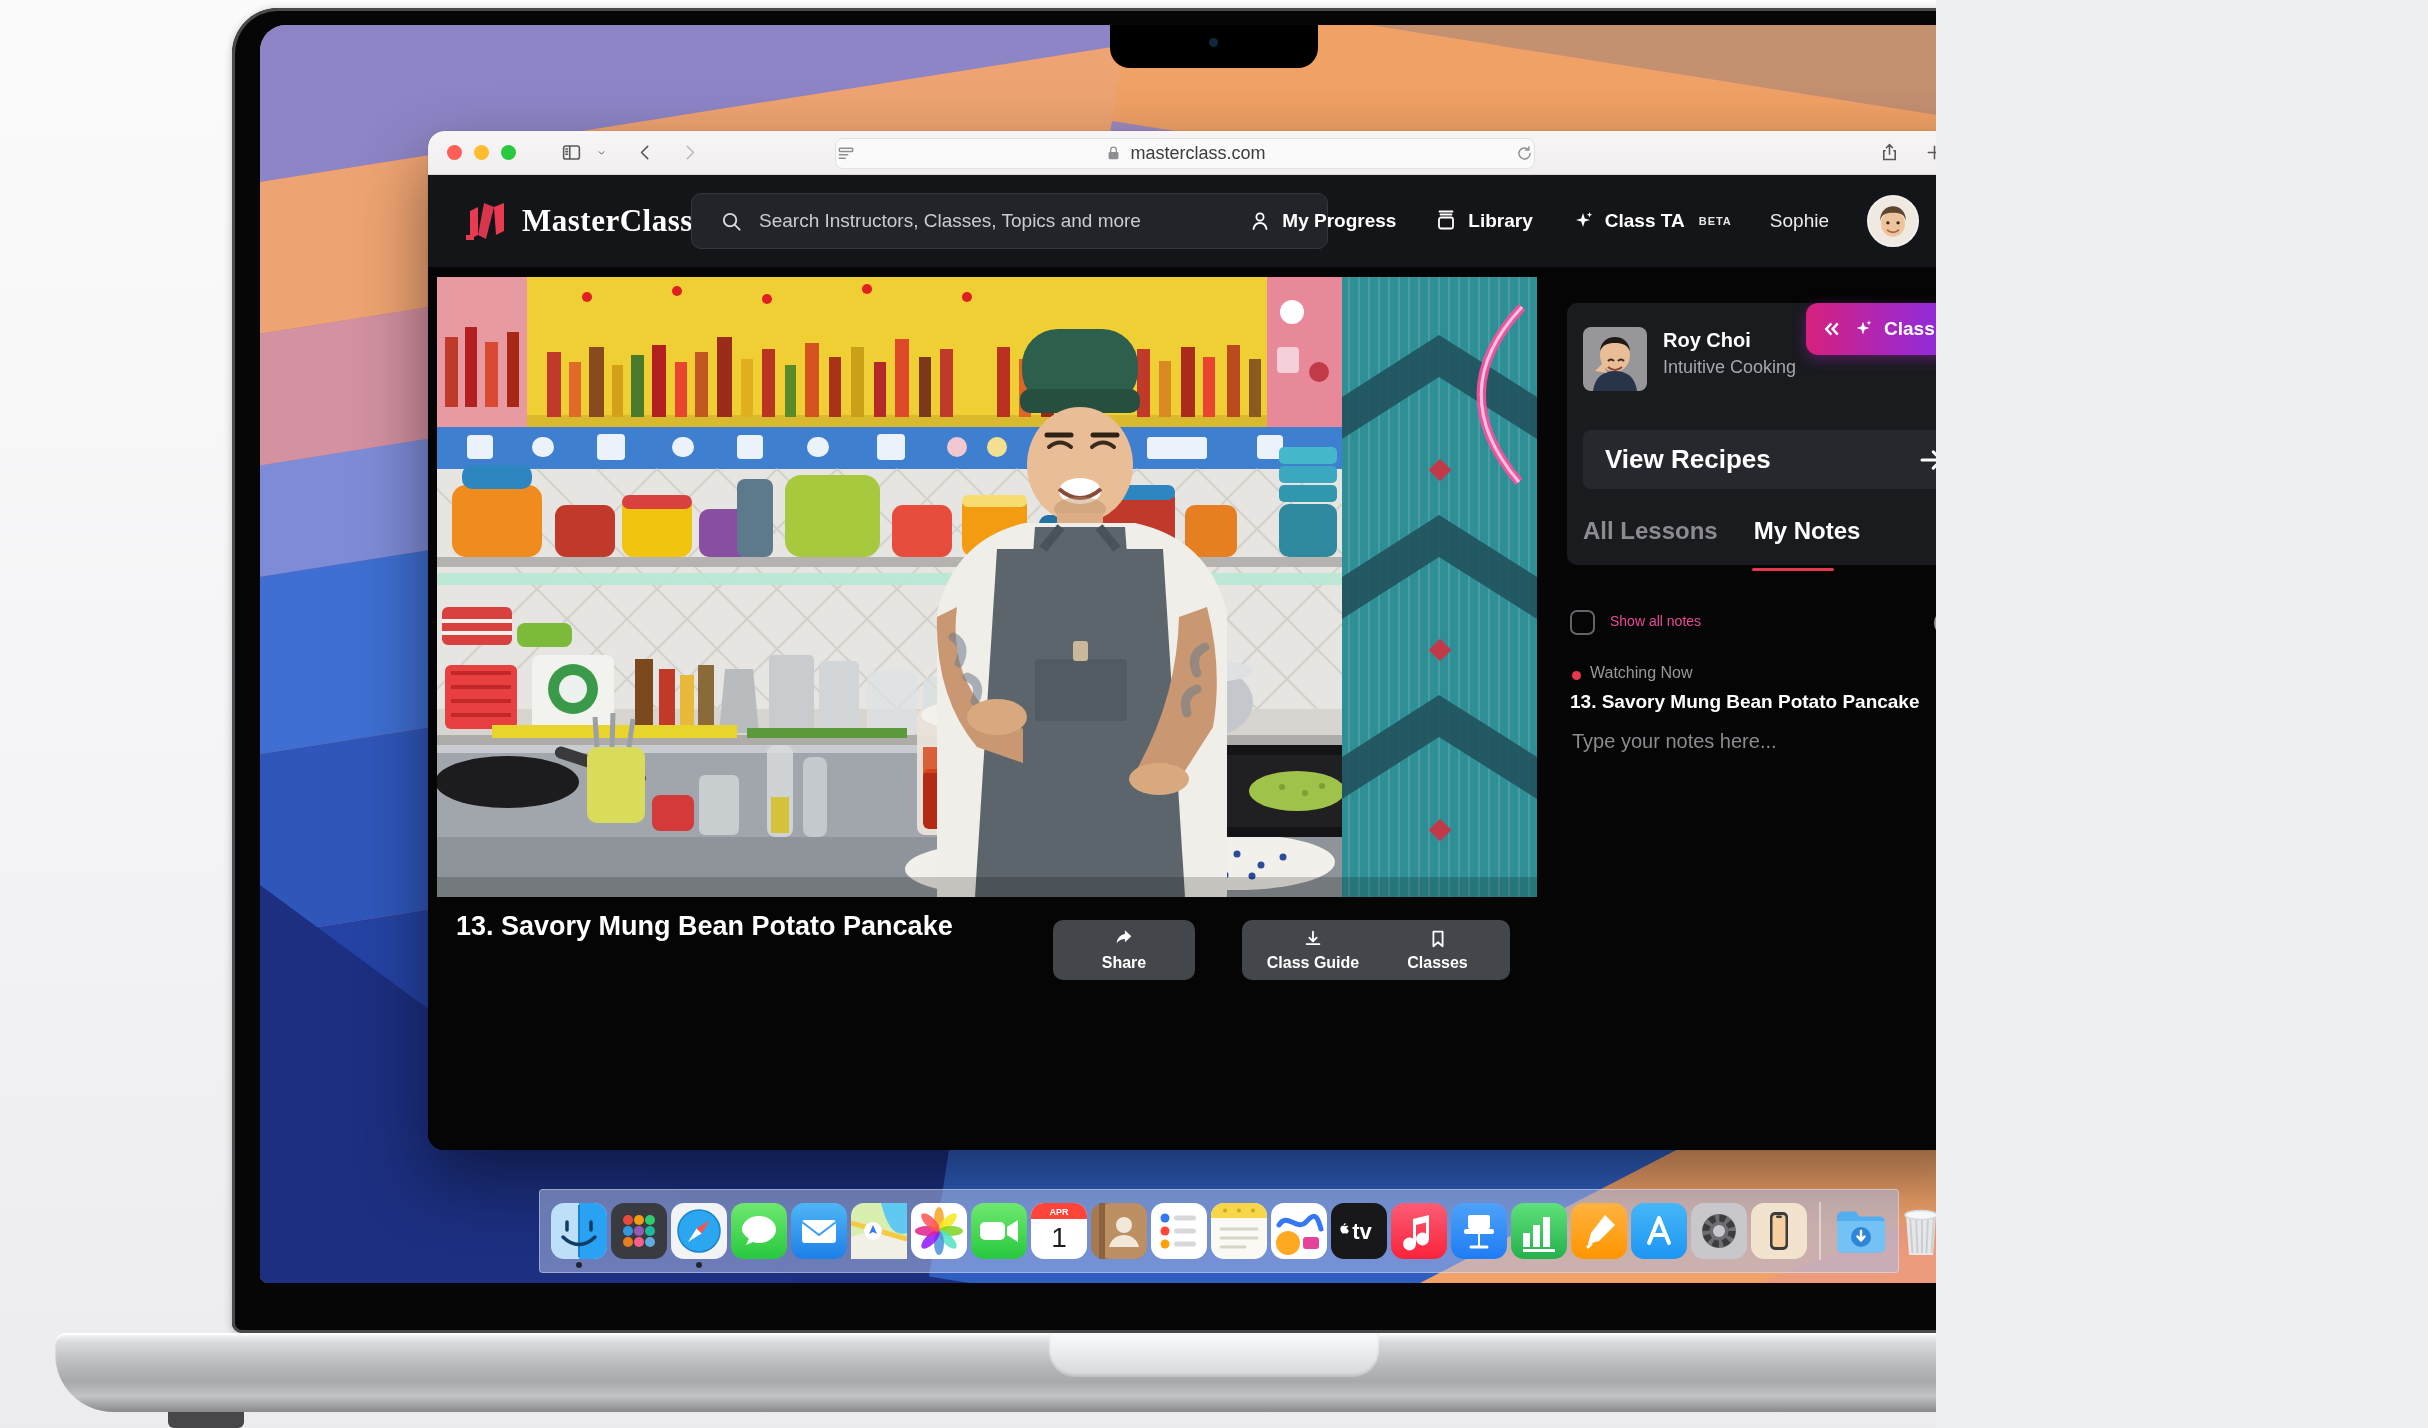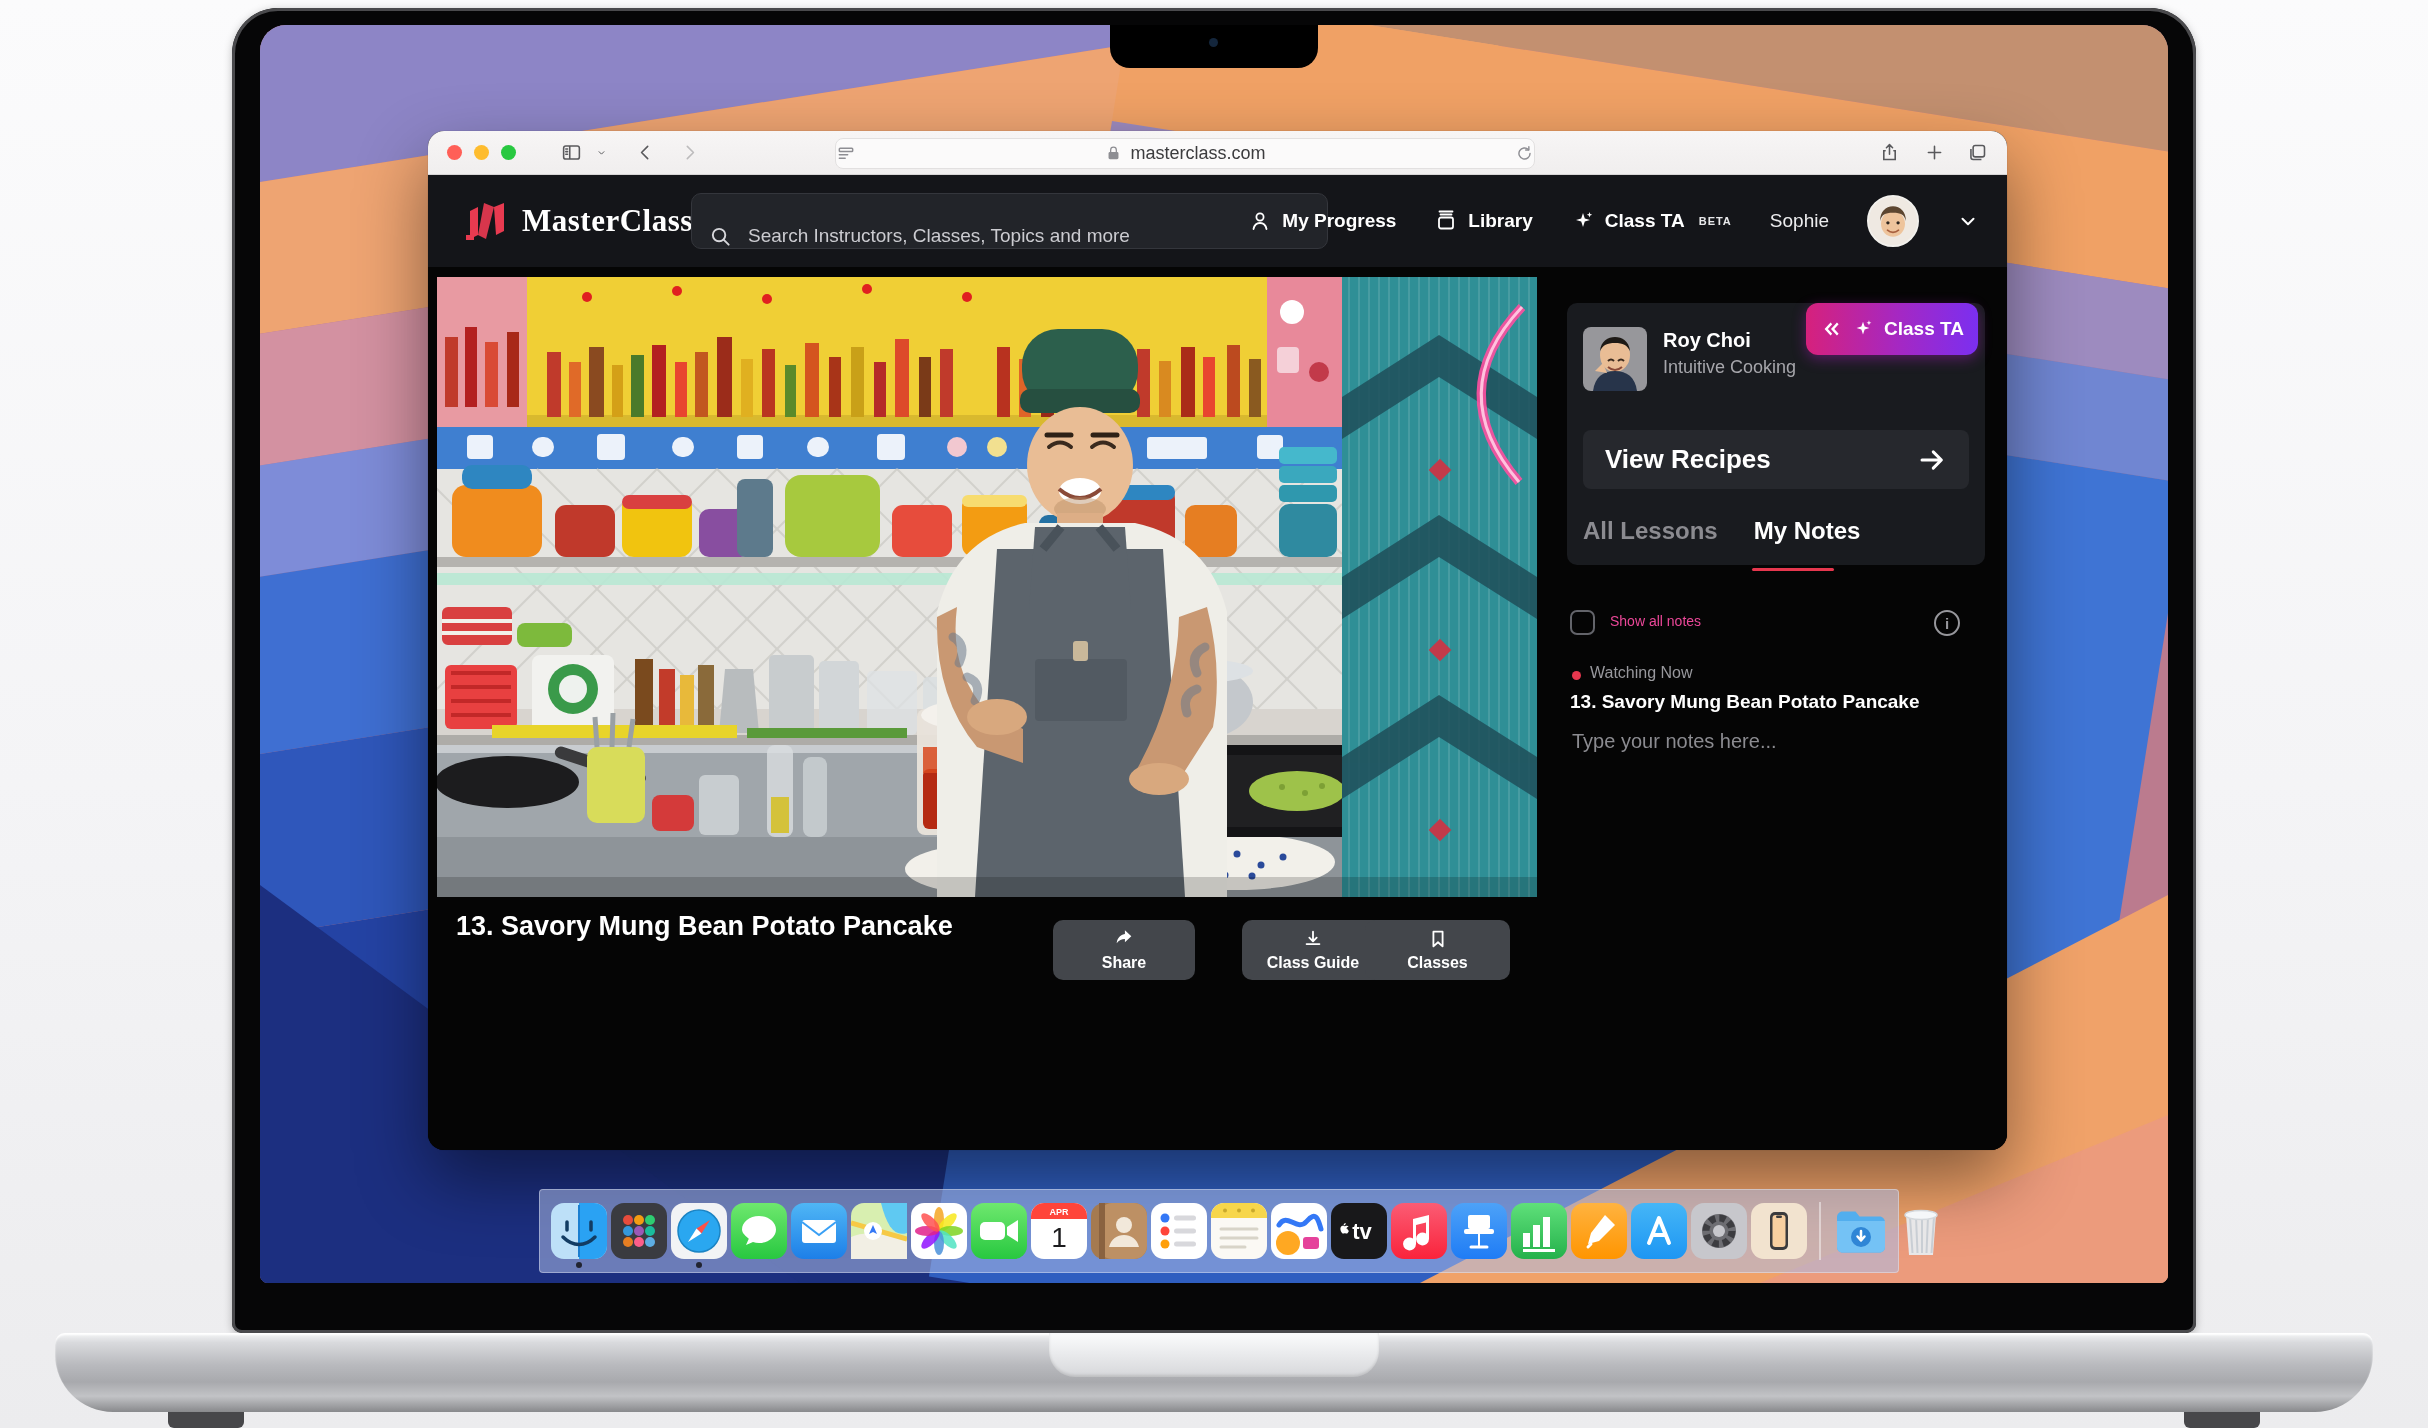--- a/index.html
+++ b/index.html
@@ -1,17 +1,17 @@
 <!DOCTYPE html>
 <html><head>
 <meta charset="utf-8">
 <style>
   html,body{margin:0;padding:0;background:#eef0f2;}
   *{box-sizing:border-box;}
-  .stage{position:relative;width:2428px;height:1428px;overflow:hidden;
+  .stage{position:relative;width:1936px;height:1428px;overflow:hidden;
     background:linear-gradient(180deg,#fbfbfc 0%,#f4f4f6 55%,#ececee 100%);
     font-family:"Liberation Sans",sans-serif;}
   .abs{position:absolute;}
 
   
   .bezel{left:232px;top:8px;width:1964px;height:1325px;background:#060607;
     border-radius:46px 46px 10px 10px;box-shadow:inset 0 0 0 3px #4a4a4d, 0 2px 8px rgba(0,0,0,.25);}
   .screen{left:28px;top:17px;width:1908px;height:1258px;border-radius:26px 26px 8px 8px;overflow:hidden;background:#333;}
   .notch{left:850px;top:0;width:208px;height:43px;background:#000;border-radius:0 0 20px 20px;z-index:40;}
   .cam{left:99px;top:13px;width:9px;height:9px;border-radius:50%;background:#14263c;}
@@ -45,21 +45,21 @@
   .urlpill{position:absolute;left:407px;top:7px;width:700px;height:31px;background:#fbfafa;border:1px solid #e2e0e0;
     border-radius:8px;display:flex;align-items:center;color:#3c3c3e;font-size:18px;}
   .urlcenter{flex:1;display:flex;align-items:center;justify-content:center;gap:8px;color:#3c3c3e;}
   .graysvg svg{stroke:#8e8e93;fill:none;stroke-width:1.8;}
 
   
   .mchead{left:0;top:44px;width:100%;height:92px;background:#141519;display:flex;align-items:center;color:#fff;}
   .brandmark{width:46px;height:40px;margin-left:36px;}
   .brandname{font-family:"Liberation Serif",serif;font-size:31px;font-weight:700;letter-spacing:.5px;margin-left:12px;}
   .searchpill{position:absolute;left:263px;top:18px;width:637px;height:56px;background:#222429;
-    border:1px solid #34363c;border-radius:10px;display:flex;align-items:flex-end;padding:0 17px;}
+    border:1px solid #34363c;border-radius:10px;display:flex;align-items:center;padding:0 28px;}
   .searchpill input{background:transparent;border:0;outline:none;color:#e8e8ea;font-size:19px;width:100%;
     font-family:"Liberation Sans",sans-serif;}
   .searchpill input::placeholder{color:#cbcbd0;}
   .mcnav{position:absolute;right:28px;top:0;height:92px;display:flex;align-items:center;gap:38px;}
   .navitem{display:flex;align-items:center;gap:10px;font-size:19px;font-weight:700;color:#fff;cursor:pointer;}
   .navitem svg{width:24px;height:24px;stroke:#fff;fill:none;stroke-width:1.8;}
   .beta{font-size:11px;font-weight:700;letter-spacing:1px;vertical-align:super;margin-left:4px;color:#e8e8ea;}
   .avatar{width:52px;height:52px;border-radius:50%;background:#ece7e0;overflow:hidden;border:2px solid #f2f0ec;}
 
   

